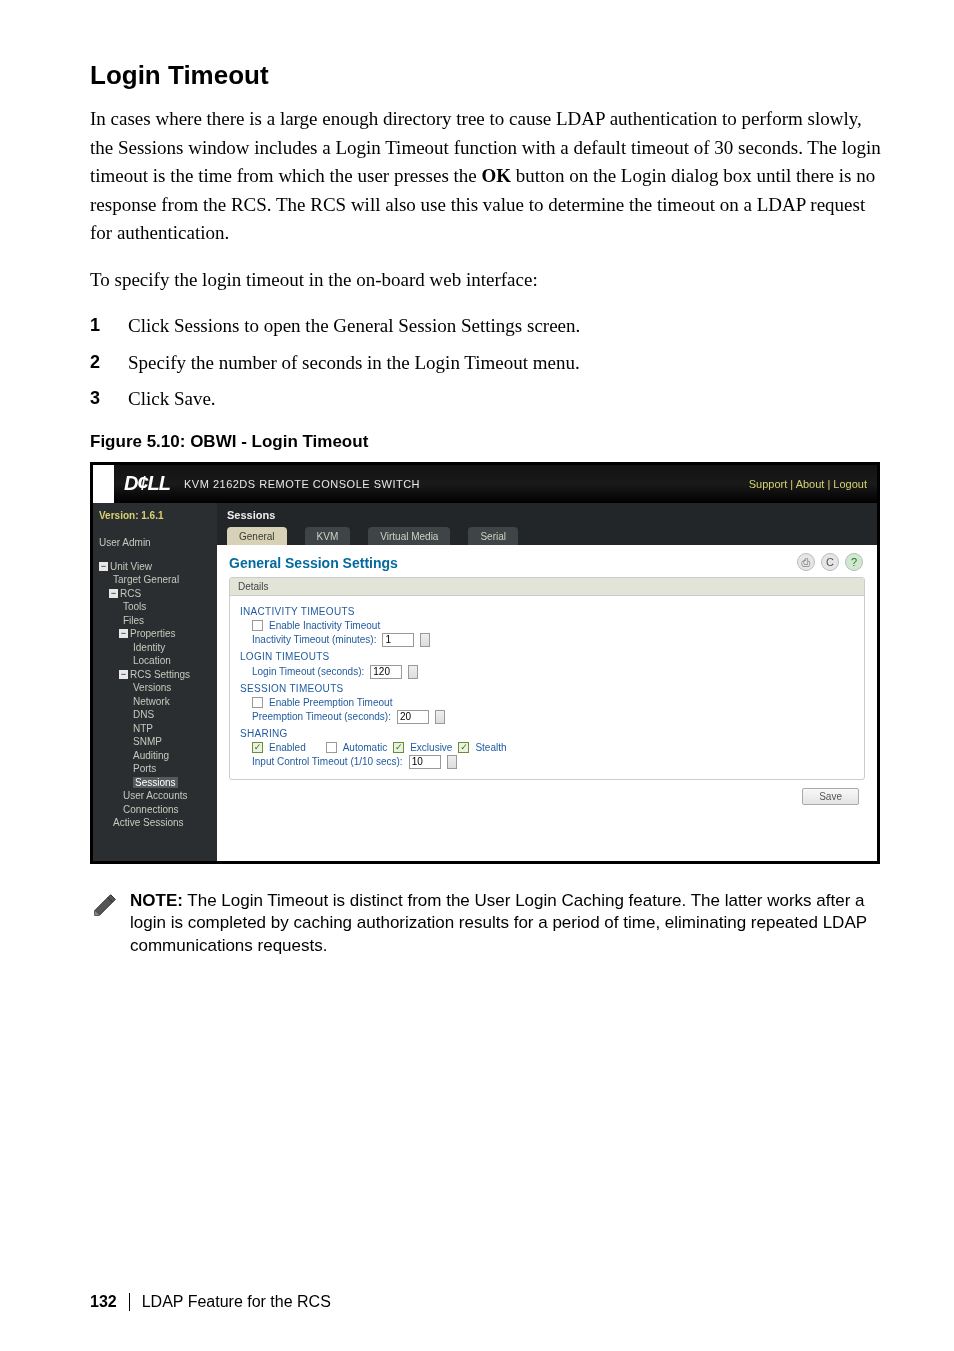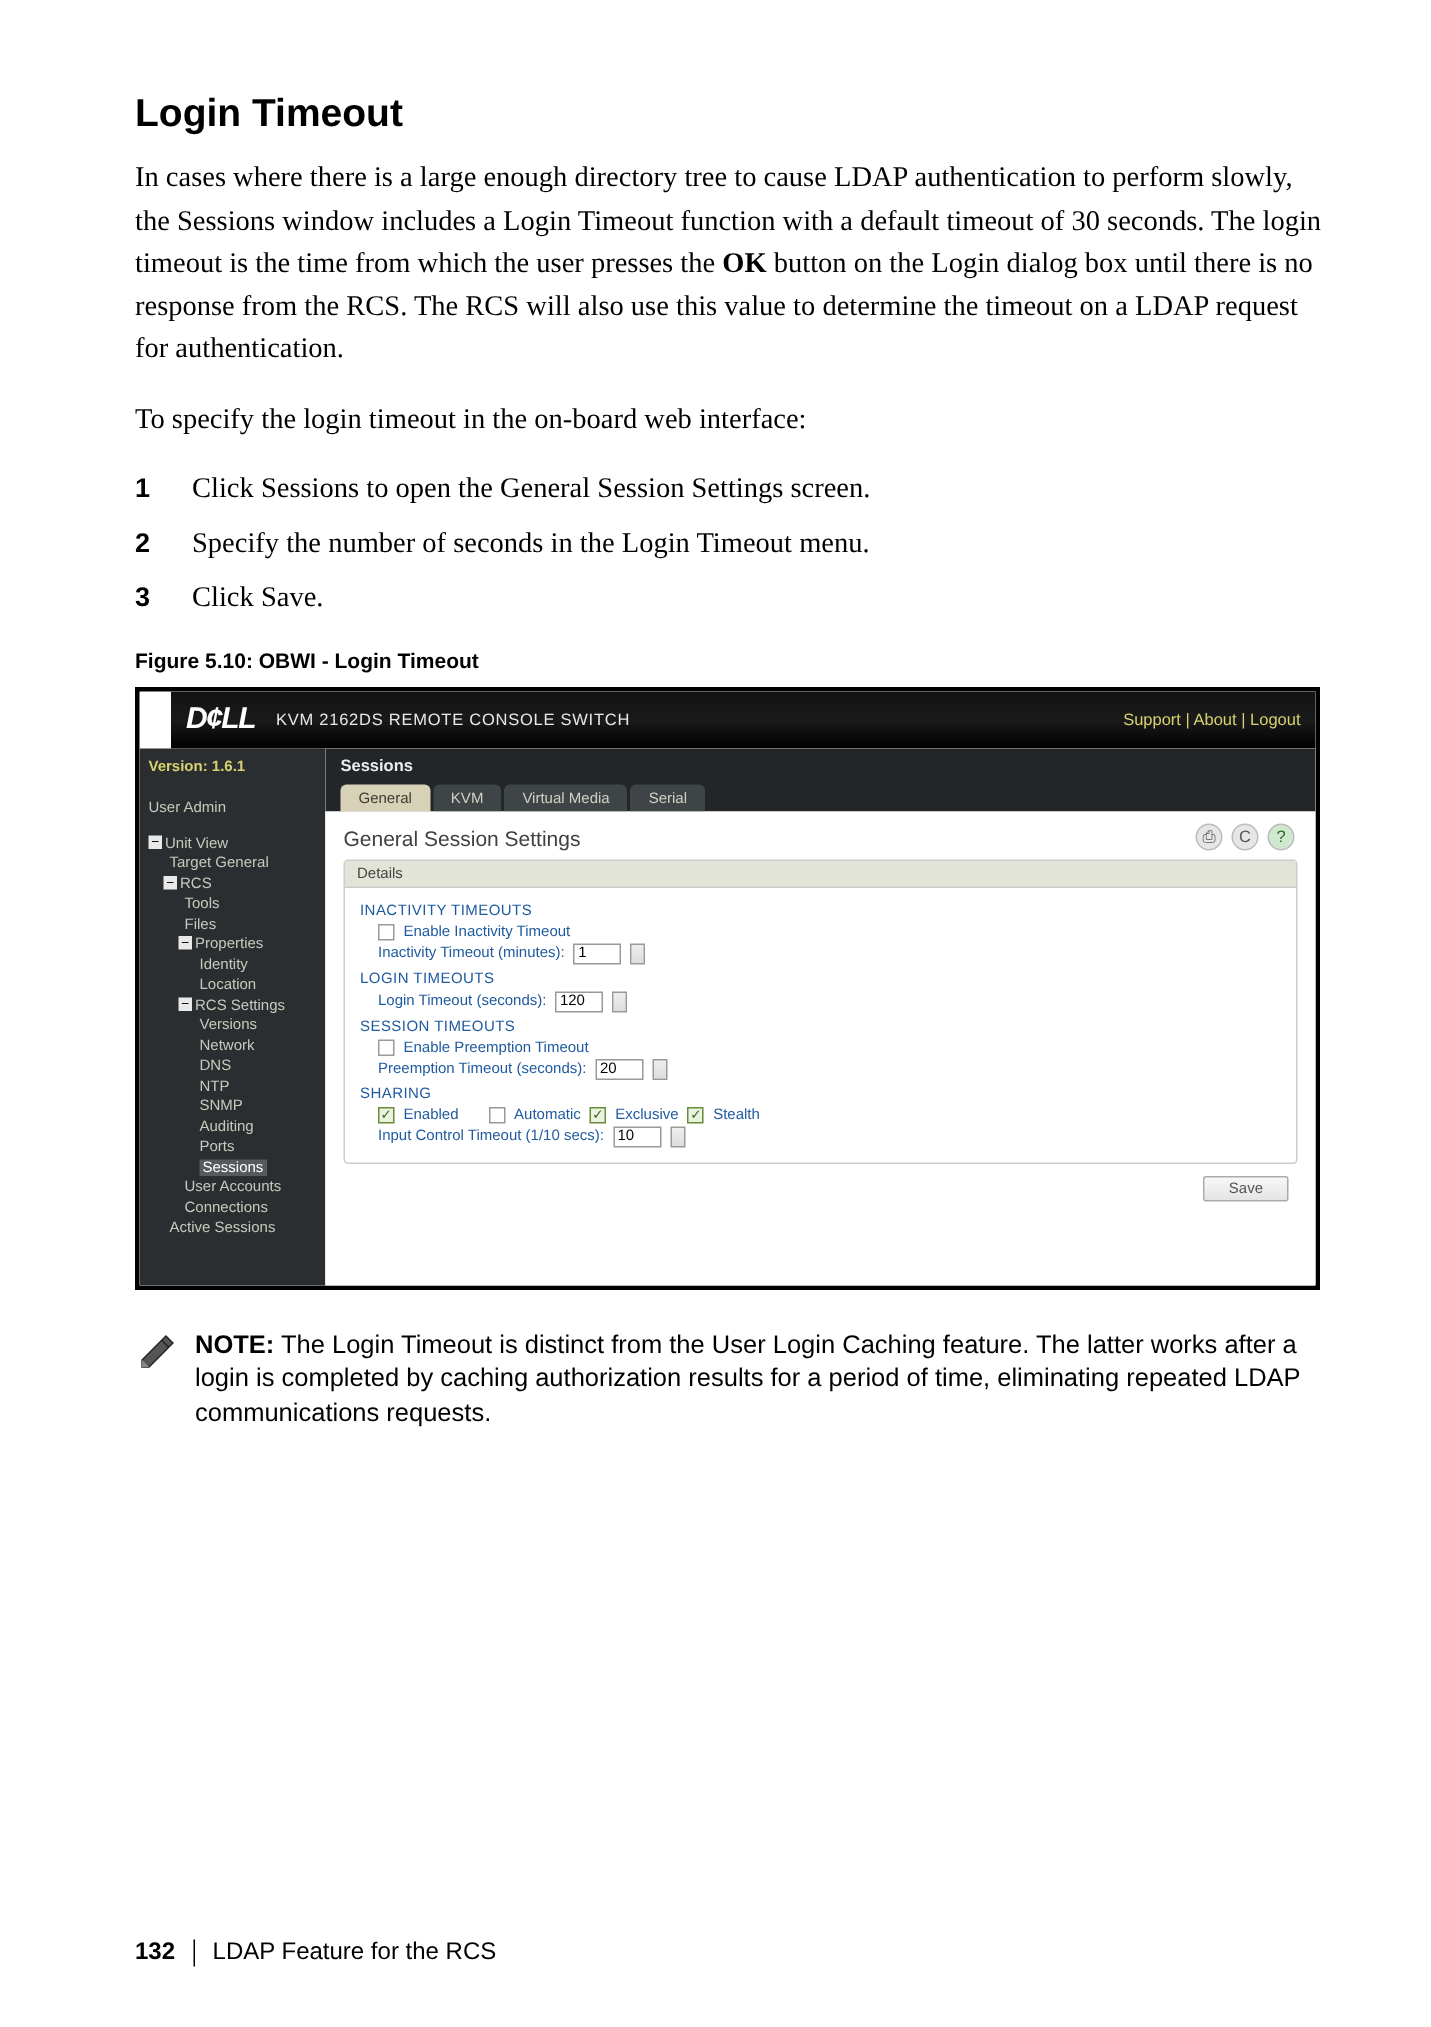--- a/index.html
+++ b/index.html
@@ -39,21 +39,21 @@
     ol.steps li .step-num {
       position: absolute;
       left: 0;
       font-family: Arial, Helvetica, sans-serif;
       font-weight: bold;
       font-size: 18px;
     }
     .figure-caption {
       font-family: Arial, Helvetica, sans-serif;
       font-weight: bold;
-      font-size: 14px;
+      font-size: 17px;
       margin-bottom: 10px;
     }
     
     .obwi-shot {
       width: 790px;
       height: 402px;
       border: 3px solid #000;
       background: #fff;
       position: relative;
       overflow: hidden;
@@ -127,41 +127,41 @@
     }
     .obwi-tabs-head {
       background: #232628;
       padding: 6px 10px 0 10px;
       color: #ddd;
       font-size: 11px;
     }
     .obwi-tabs-head .title { font-weight: bold; color: #eee; margin-bottom: 6px; }
     .obwi-tabs {
       display: flex;
-      gap: 2px;
+      gap: 18px;
     }
     .obwi-tab {
       padding: 4px 12px 3px 12px;
       background: #3f4447;
       border-top-left-radius: 4px;
       border-top-right-radius: 4px;
       font-size: 10px;
       color: #cfd1c4;
     }
     .obwi-tab.active { background: #d7d2b7; color: #3a3a30; }
     .obwi-content {
       flex: 1;
       background: #fff;
       padding: 10px 12px 10px 12px;
       position: relative;
     }
     .obwi-content h3 {
       font-size: 14px;
-      font-weight: normal;
-      color: #404040;
+      font-weight: bold;
+      color: #0369a1;
       margin-bottom: 6px;
     }
     .obwi-icons {
       position: absolute;
       right: 14px;
       top: 8px;
       display: flex;
       gap: 6px;
     }
     .obwi-icon {

